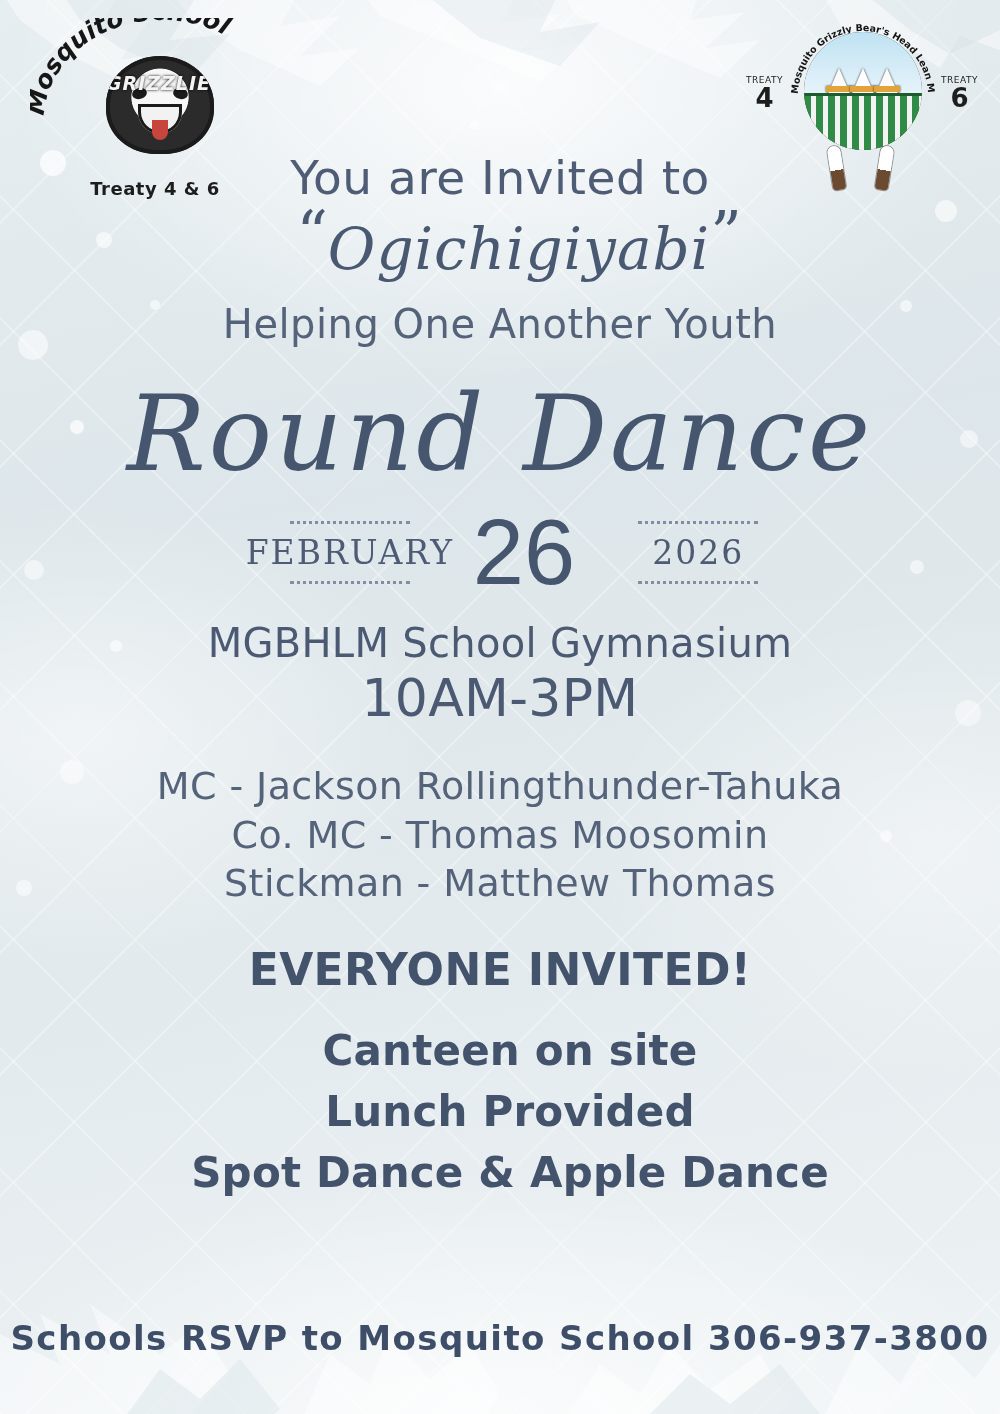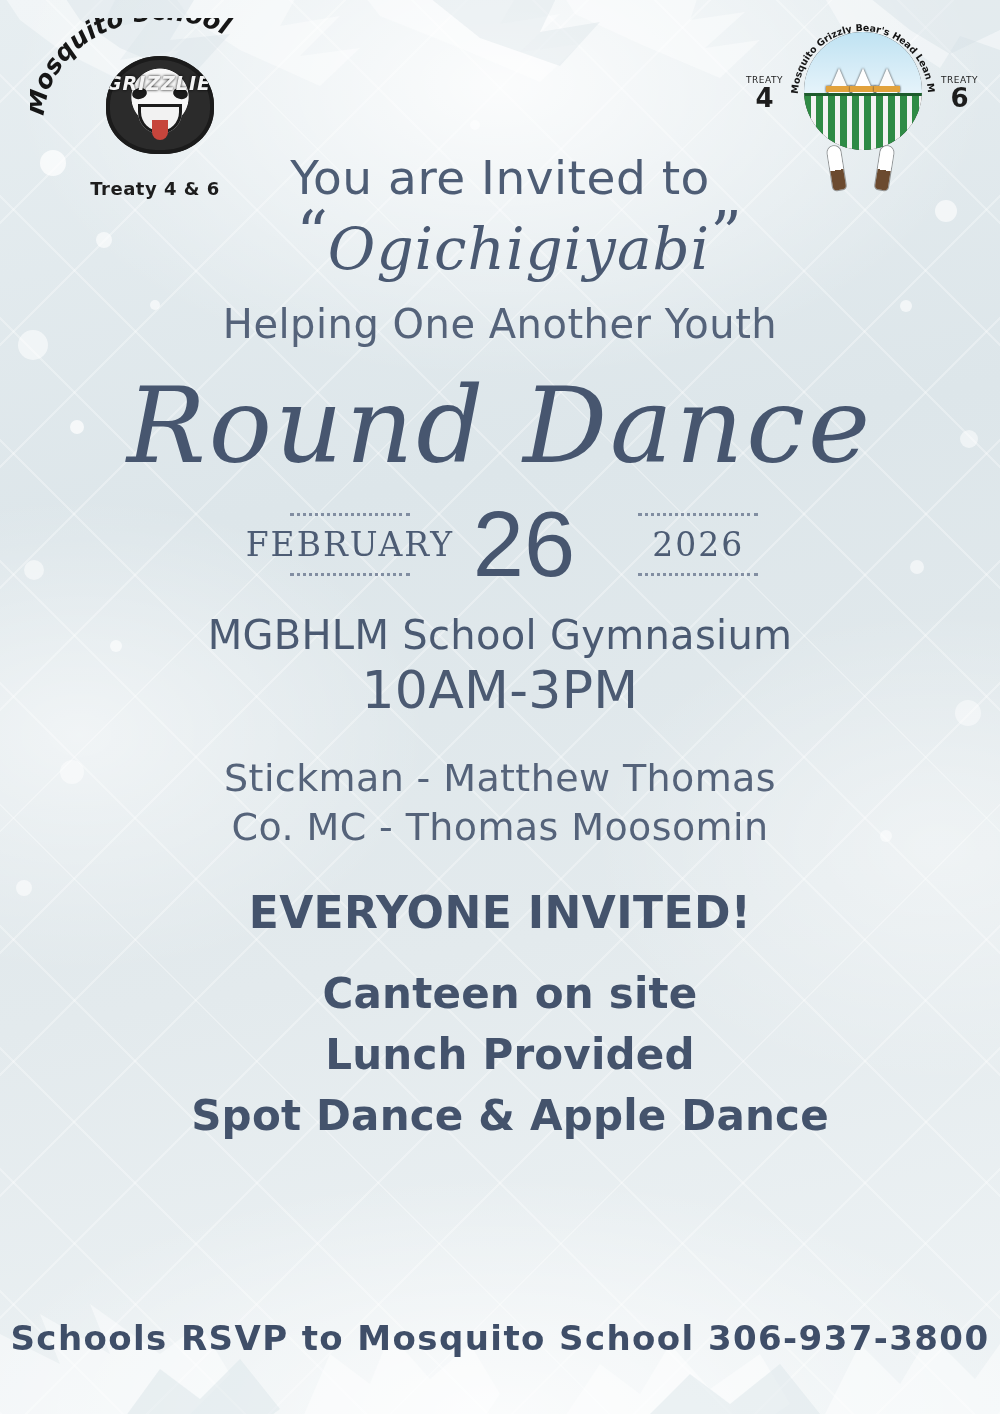--- a/index.html
+++ b/index.html
@@ -252,21 +252,21 @@
     font-size: 40px;
     color: #55637a;
     margin-top: 4px;
     letter-spacing: 0.5px;
   }
   #round-dance {
     font-family: "DejaVu Serif", serif;
     font-style: italic;
     font-size: 105px;
     color: #47566f;
-    margin-top: 24px;
+    margin-top: 32px;
     letter-spacing: 3px;
     line-height: 1.05;
   }
 
   #date-row {
     display: flex;
     align-items: center;
     justify-content: center;
     gap: 14px;
     margin-top: 22px;
@@ -498,22 +498,23 @@
         <div class="dash-rule"></div>
         <div id="year-text">2026</div>
         <div class="dash-rule"></div>
       </div>
     </div>
 
     <div id="venue">MGBHLM School Gymnasium</div>
     <div id="time">10AM-3PM</div>
 
     <div id="roles">
+      <div class="role-line">MC - Jackson Rollingthunder-Tahuka</div>
+      <div class="role-line">Co. MC - Thomas Moosomin</div>
       <div class="role-line">Stickman - Matthew Thomas</div>
-      <div class="role-line">Co. MC - Thomas Moosomin</div>
     </div>
 
     <div id="everyone">EVERYONE INVITED!</div>
 
     <div id="extras">
       <div class="extra-line">Canteen on site</div>
       <div class="extra-line">Lunch Provided</div>
       <div class="extra-line">Spot Dance &amp; Apple Dance</div>
     </div>
   </div>

